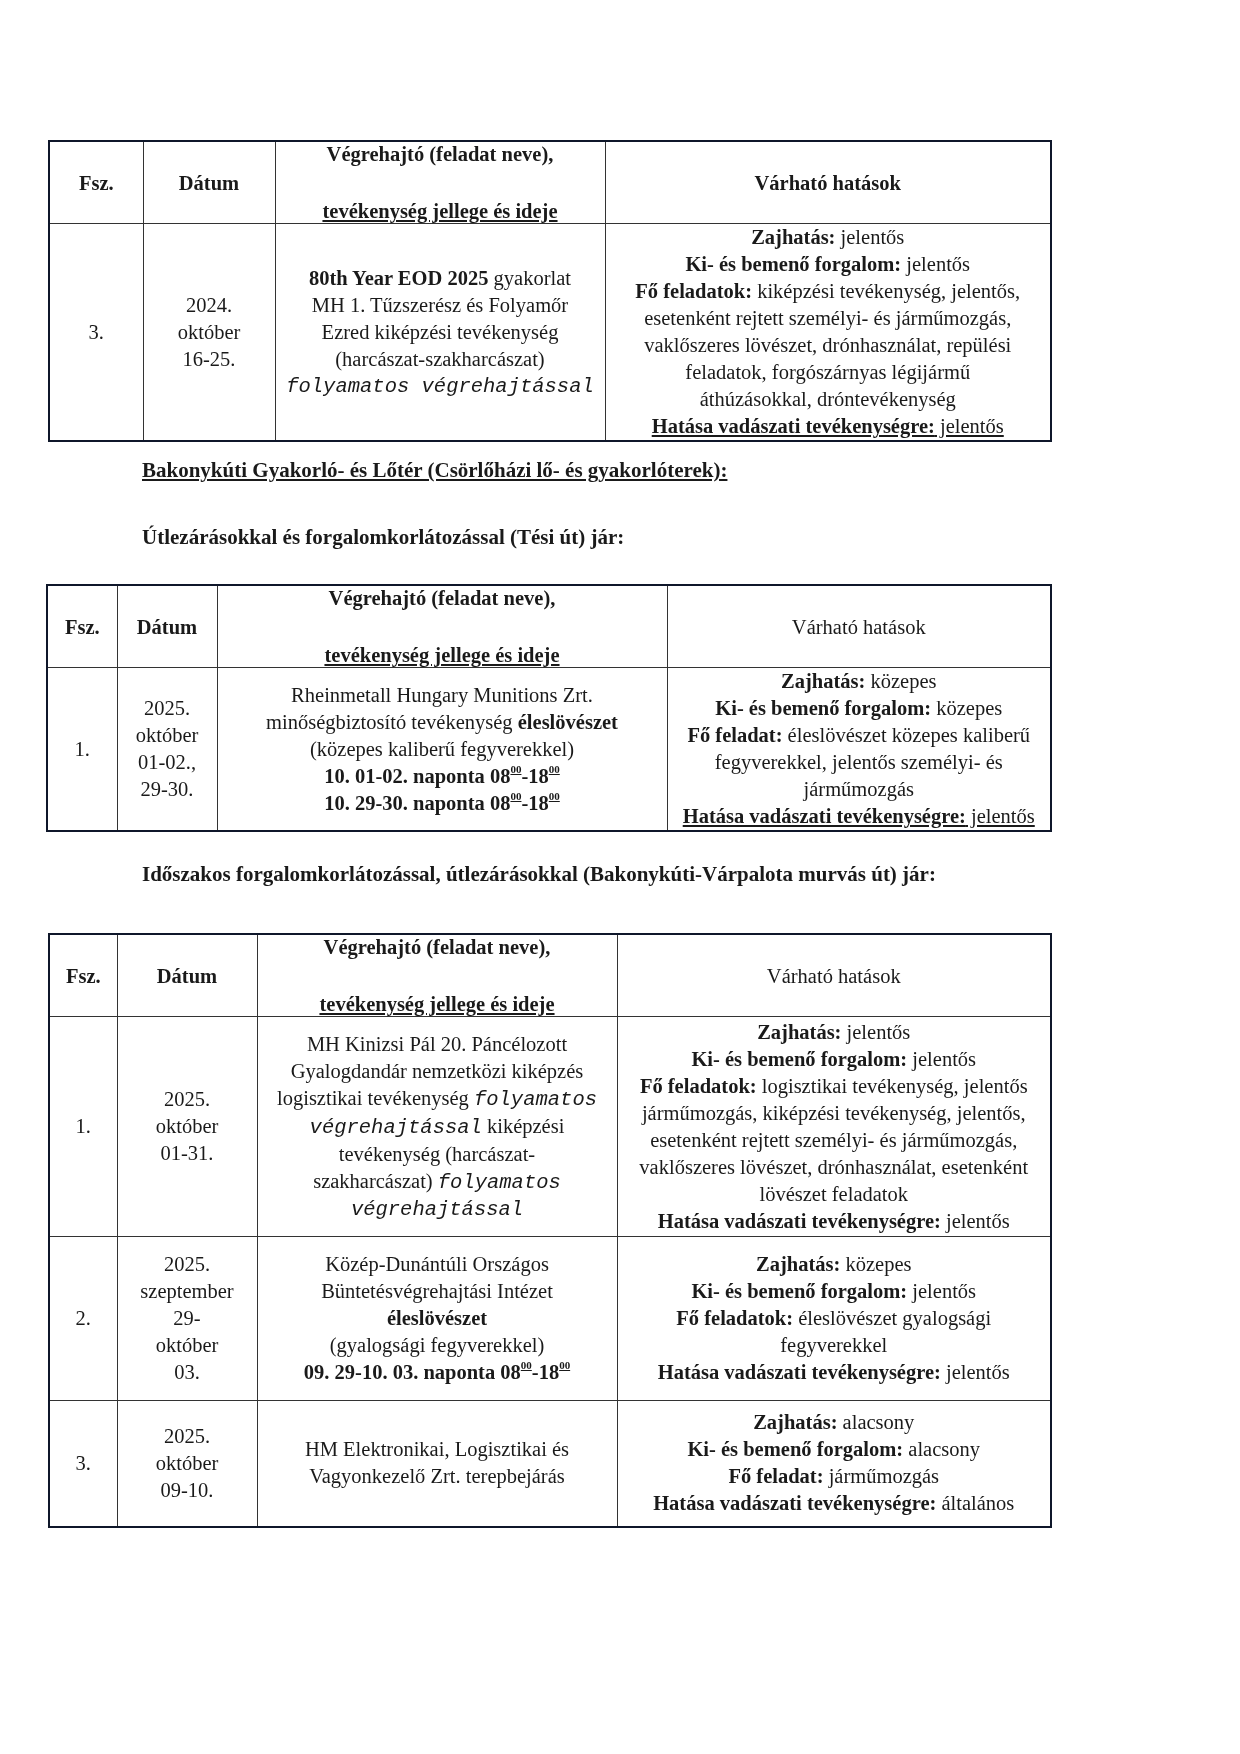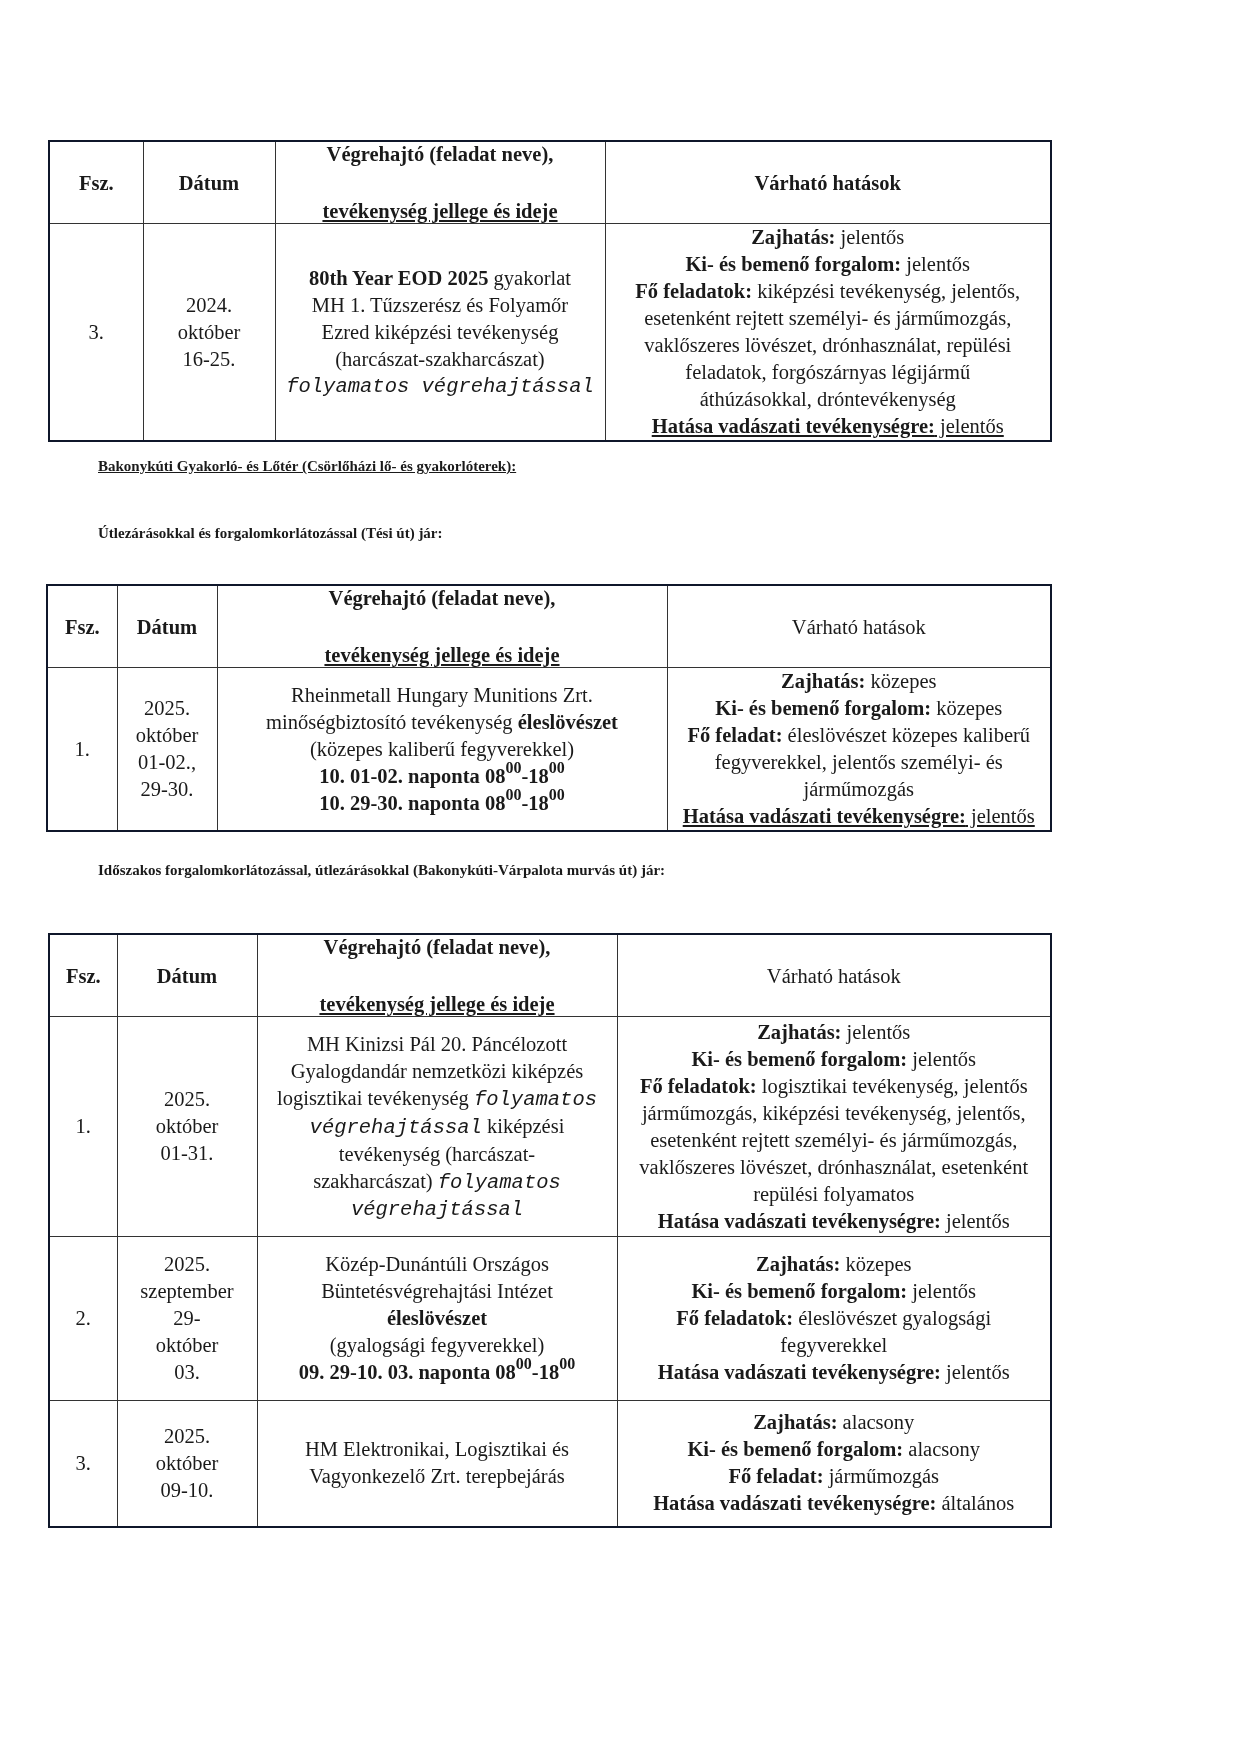--- a/index.html
+++ b/index.html
@@ -4,22 +4,22 @@
 <style>
   html, body { margin:0; padding:0; background:#ffffff; }
   body { width:1240px; height:1754px; position:relative; font-family:"Liberation Serif","DejaVu Serif",serif; color:#1a1a1a; }
   .tbl { position:absolute; border-collapse:collapse; border:2px solid #0f172a; }
   .tbl td, .tbl th { border:1px solid #333; text-align:center; vertical-align:middle; font-size:20.5px; line-height:27px; padding:0 4px; }
   .tbl th { font-weight:bold; line-height:24px; }
   .tbl th.normal { font-weight:normal; }
   .hdr-u { text-decoration:underline;margin-top:33px; }
   .b { font-weight:bold; }
   .i { font-style:italic;font-family:Liberation Mono, monospace; }
-  sup { font-size:16px; line-height:0; position:relative; top:-2px; }
-  .heading { position:absolute; font-weight:bold; font-size:15px; }
+  sup { font-size:11px; line-height:0; position:relative; top:-2px;text-decoration:underline; }
+  .heading { position:absolute; font-weight:bold; font-size:21px;margin-left:44px; }
   .heading.u { text-decoration:underline; }
   .line { display:block; }
 </style>
 </head>
 <body>
 
 <table class="tbl" style="left:48px; top:140px; width:1004px;">
   <colgroup>
       <col style="width:94px">
       <col style="width:132px">
@@ -146,21 +146,21 @@
       <span class="line"><span>szakharcászat) </span><span class="i">folyamatos</span></span>
       <span class="line i">végrehajtással</span>
     </td>
     <td>
       <span class="line"><span class="b">Zajhatás:</span><span> jelentős</span></span>
       <span class="line"><span class="b">Ki- és bemenő forgalom:</span><span> jelentős</span></span>
       <span class="line"><span class="b">Fő feladatok:</span><span> logisztikai tevékenység, jelentős</span></span>
       <span class="line">járműmozgás, kiképzési tevékenység, jelentős,</span>
       <span class="line">esetenként rejtett személyi- és járműmozgás,</span>
       <span class="line">vaklőszeres lövészet, drónhasználat, esetenként</span>
-      <span class="line">repülési folyamatos</span>
+      <span class="line">lövészet feladatok</span>
       <span class="line"><span class="b">Hatása vadászati tevékenységre:</span><span> jelentős</span></span>
     </td>
   </tr>
   <tr style="height:164px">
     <td>2.</td>
     <td>
       <span class="line">2025.</span>
       <span class="line">szeptember</span>
       <span class="line">29-</span>
       <span class="line">október</span>

